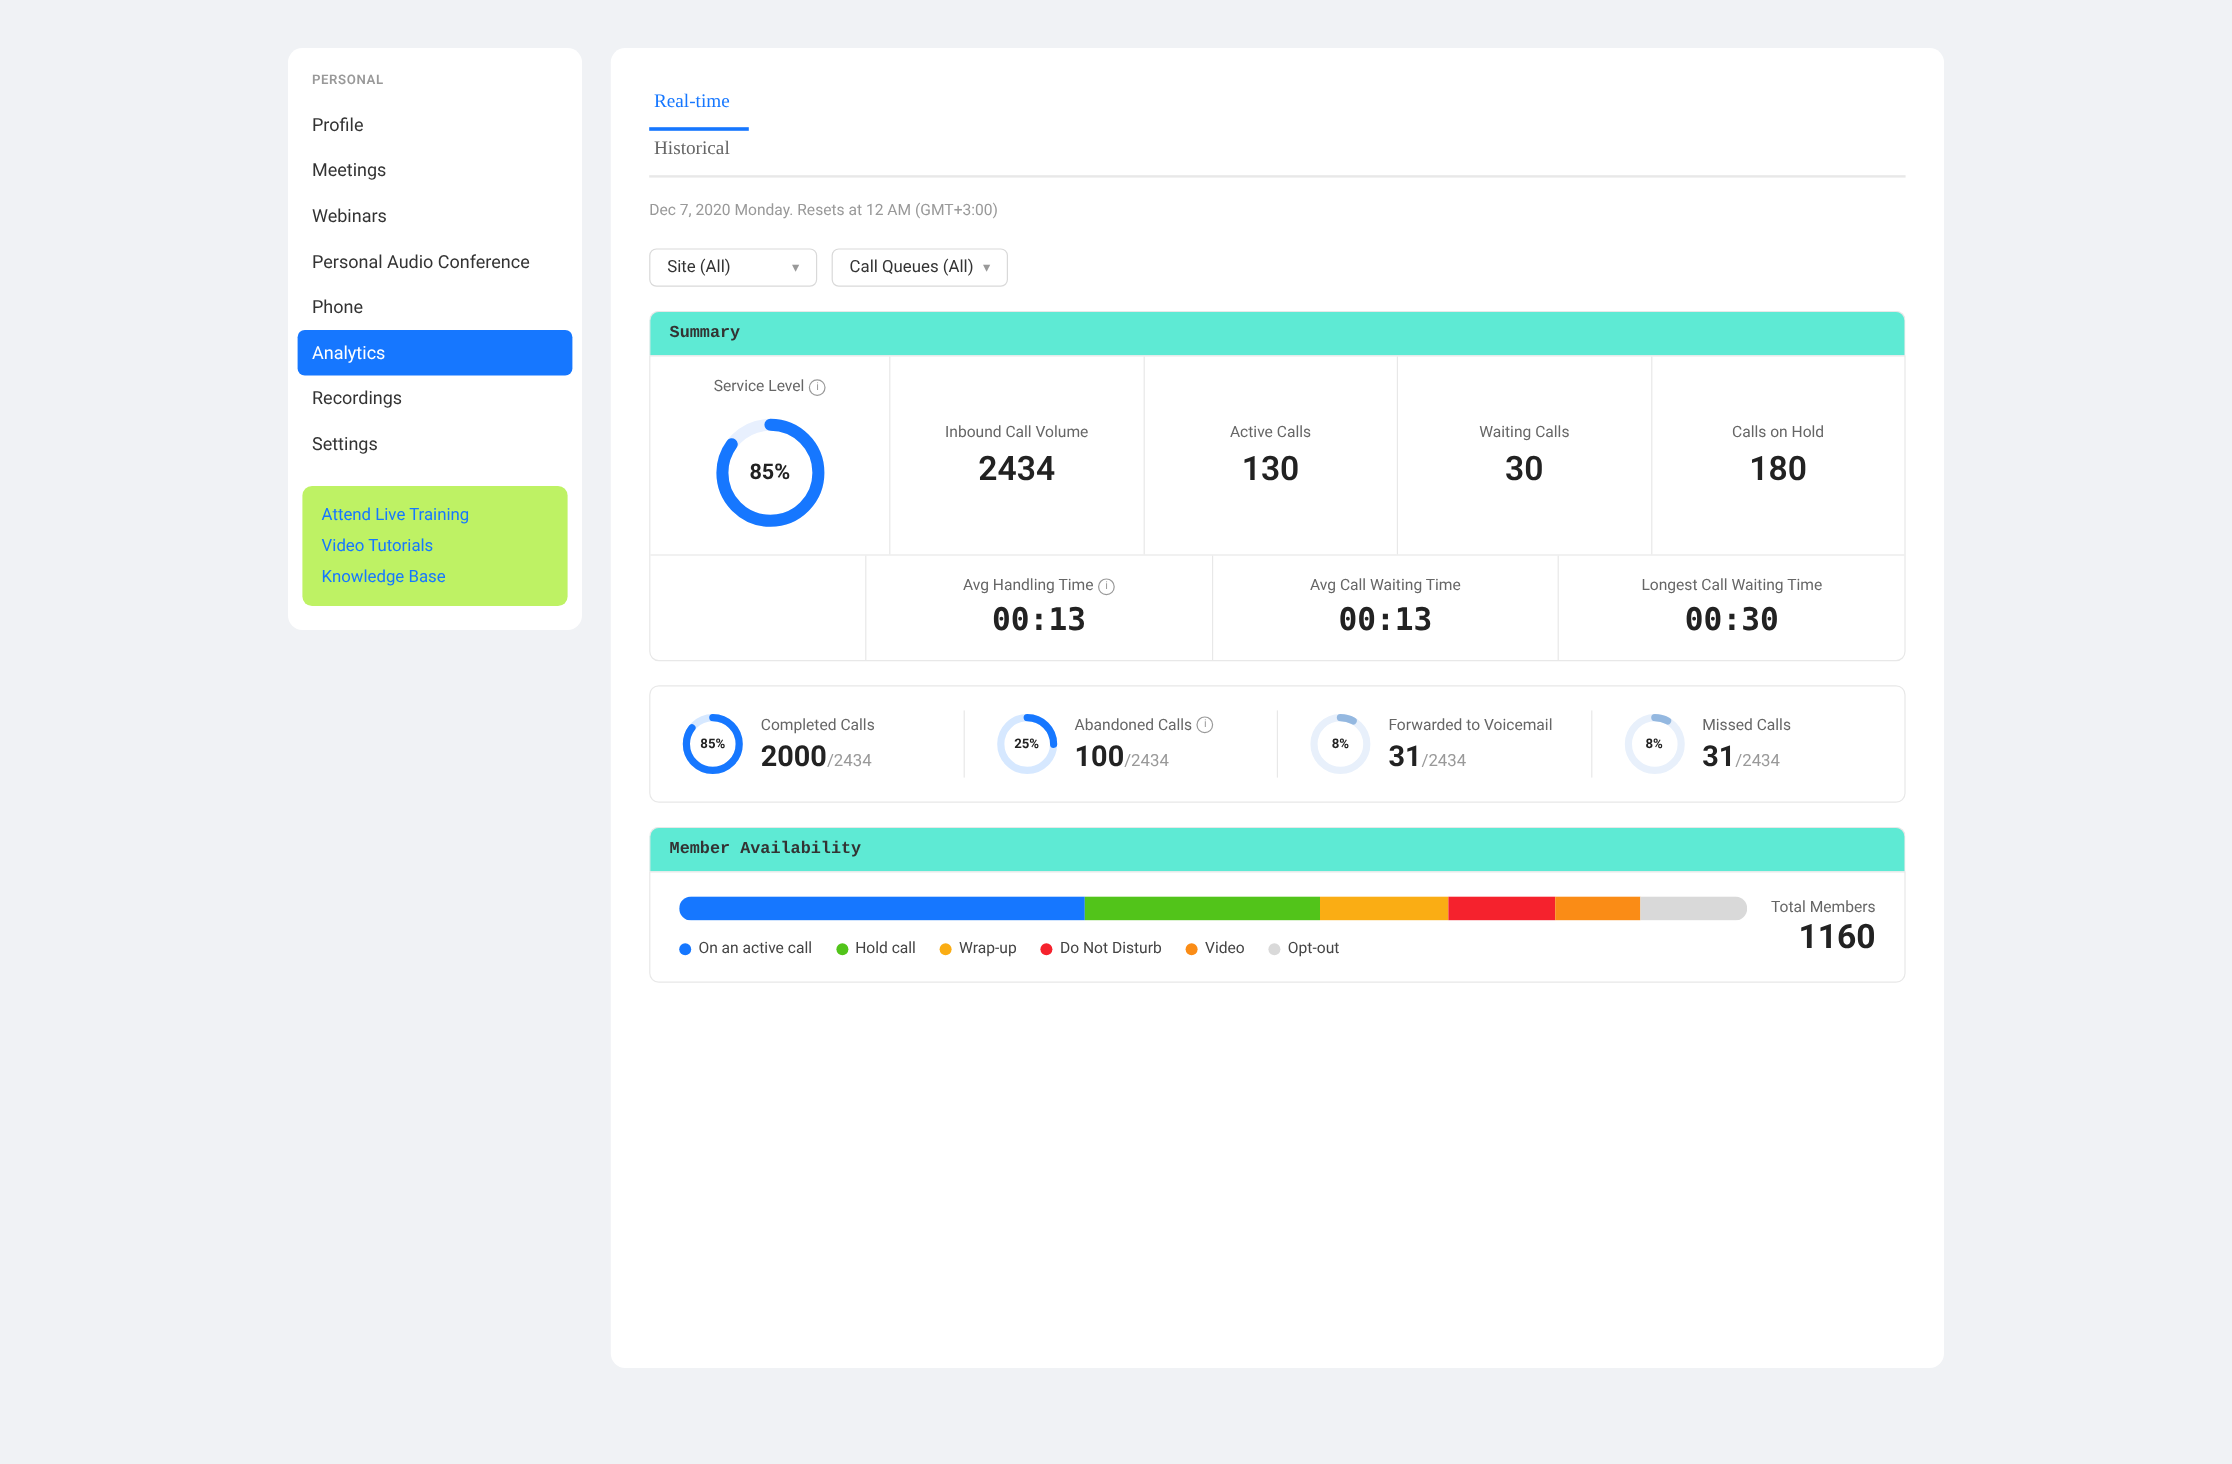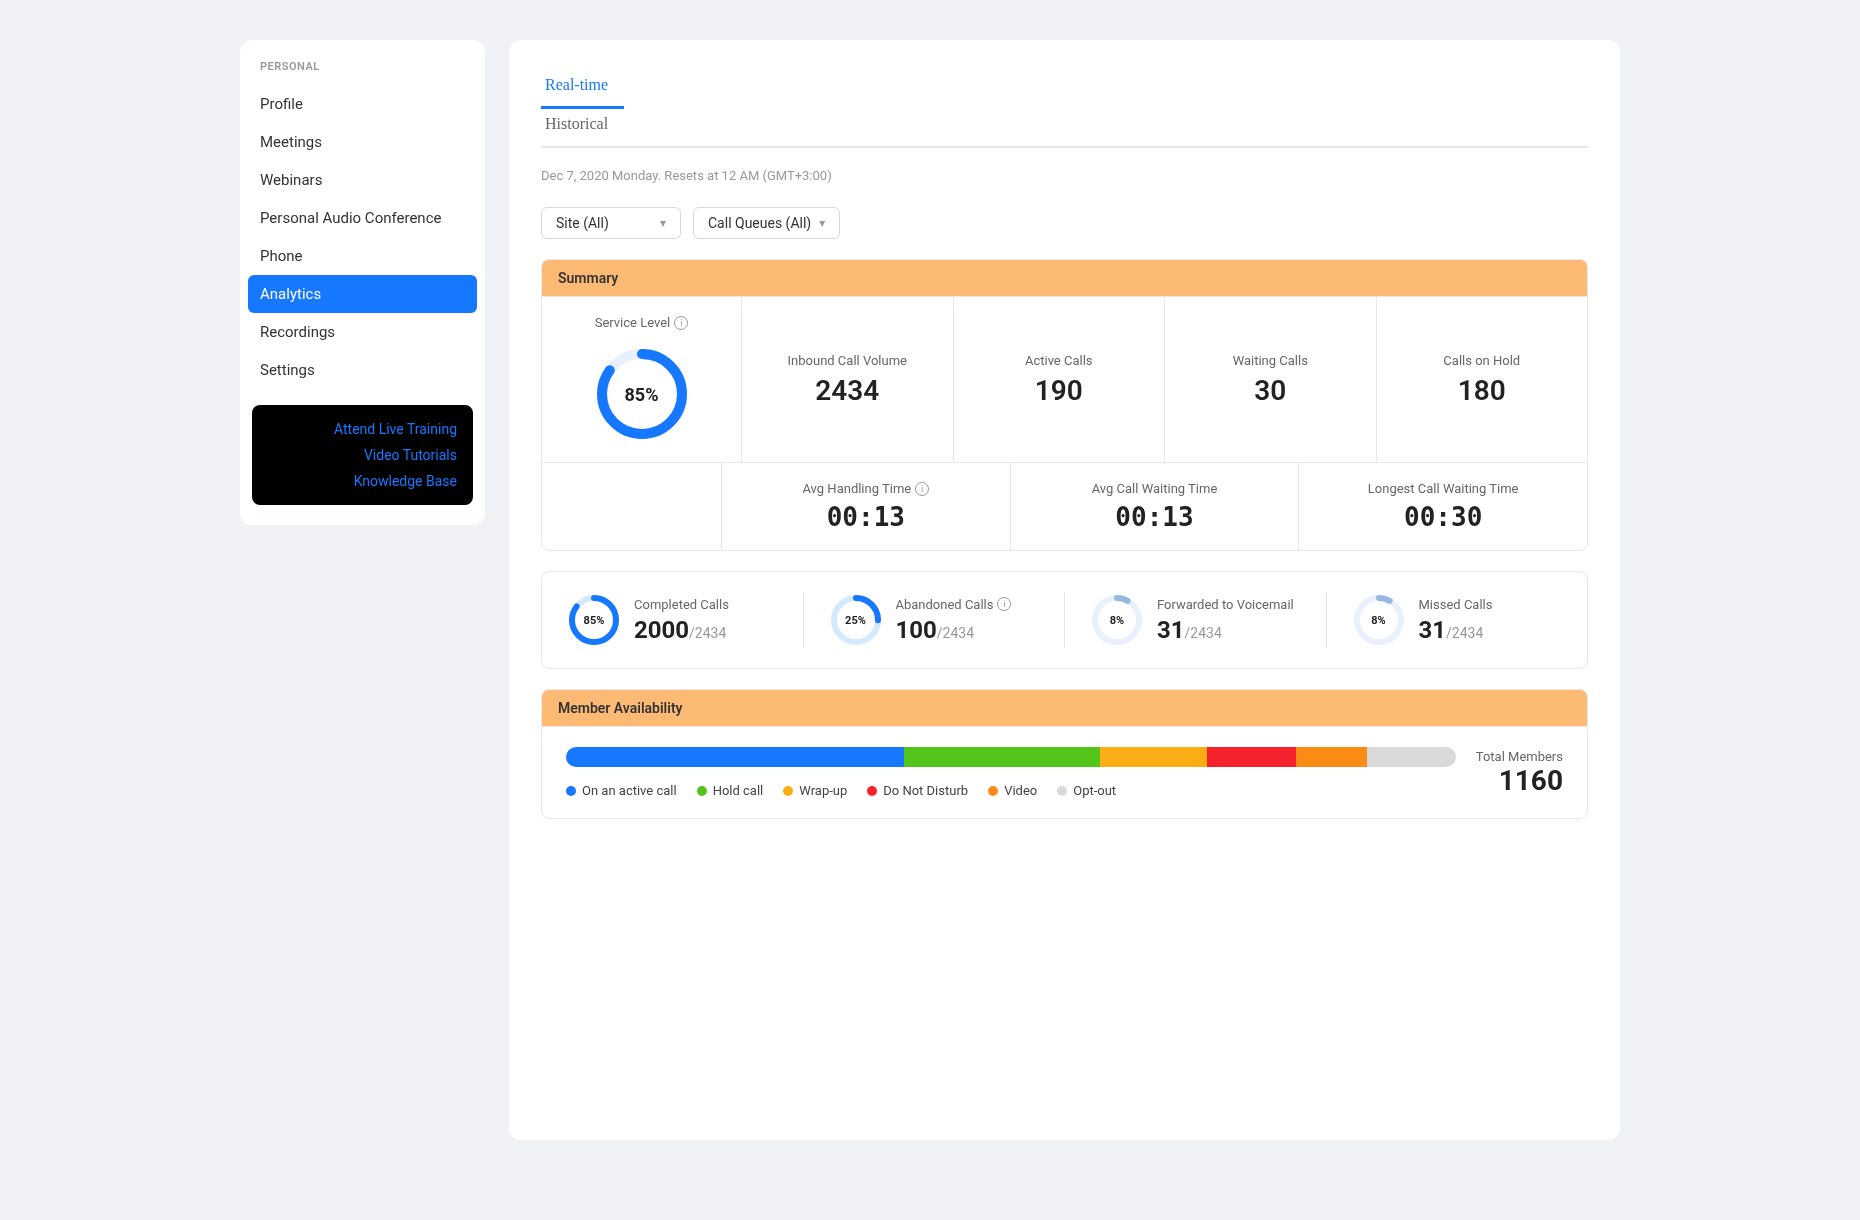--- a/index.html
+++ b/index.html
@@ -49,24 +49,23 @@
     }
     .sidebar-item.active {
       background: #1677ff;
       color: #fff;
       border-radius: 6px;
       margin: 0 8px;
       padding: 10px 12px;
     }
     .sidebar-links {
       margin: 16px 12px 0 12px;
-      background: #000000;
+      background: #bef264;
       border-radius: 8px;
       padding: 16px;
-      text-align: right;
     }
     .sidebar-link {
       display: block;
       color: #1677ff;
       font-size: 14px;
       cursor: pointer;
       margin-bottom: 10px;
       text-decoration: none;
     }
     .sidebar-link:last-child { margin-bottom: 0; }
@@ -127,29 +126,30 @@
       min-width: 140px;
     }
     .filter-select .chevron {
       margin-left: auto;
       color: #999;
       font-size: 12px;
     }
 
     
     .section-header {
-      background: #fdba74;
+      background: #5eead4;
       border-radius: 8px 8px 0 0;
       padding: 10px 16px;
       font-size: 14px;
       font-weight: 600;
       color: #333;
       margin-bottom: 0;
       border: 1px solid #e8e8e8;
       border-bottom: none;
+      font-family: Liberation Mono, monospace;
     }
 
     
     .stats-container {
       border: 1px solid #e8e8e8;
       border-radius: 0 0 8px 8px;
       margin-bottom: 20px;
     }
     .stats-row {
       display: flex;
@@ -420,21 +420,21 @@
           </div>
         </div>
 
         <div id="stats-row1-container" style="display:flex; flex:1;">
             <div class="stat-card">
     <div class="stat-label">Inbound Call Volume</div>
     <div class="stat-value">2434</div>
   </div>
             <div class="stat-card">
     <div class="stat-label">Active Calls</div>
-    <div class="stat-value">190</div>
+    <div class="stat-value">130</div>
   </div>
             <div class="stat-card">
     <div class="stat-label">Waiting Calls</div>
     <div class="stat-value">30</div>
   </div>
             <div class="stat-card">
     <div class="stat-label">Calls on Hold</div>
     <div class="stat-value">180</div>
   </div>
           </div>

